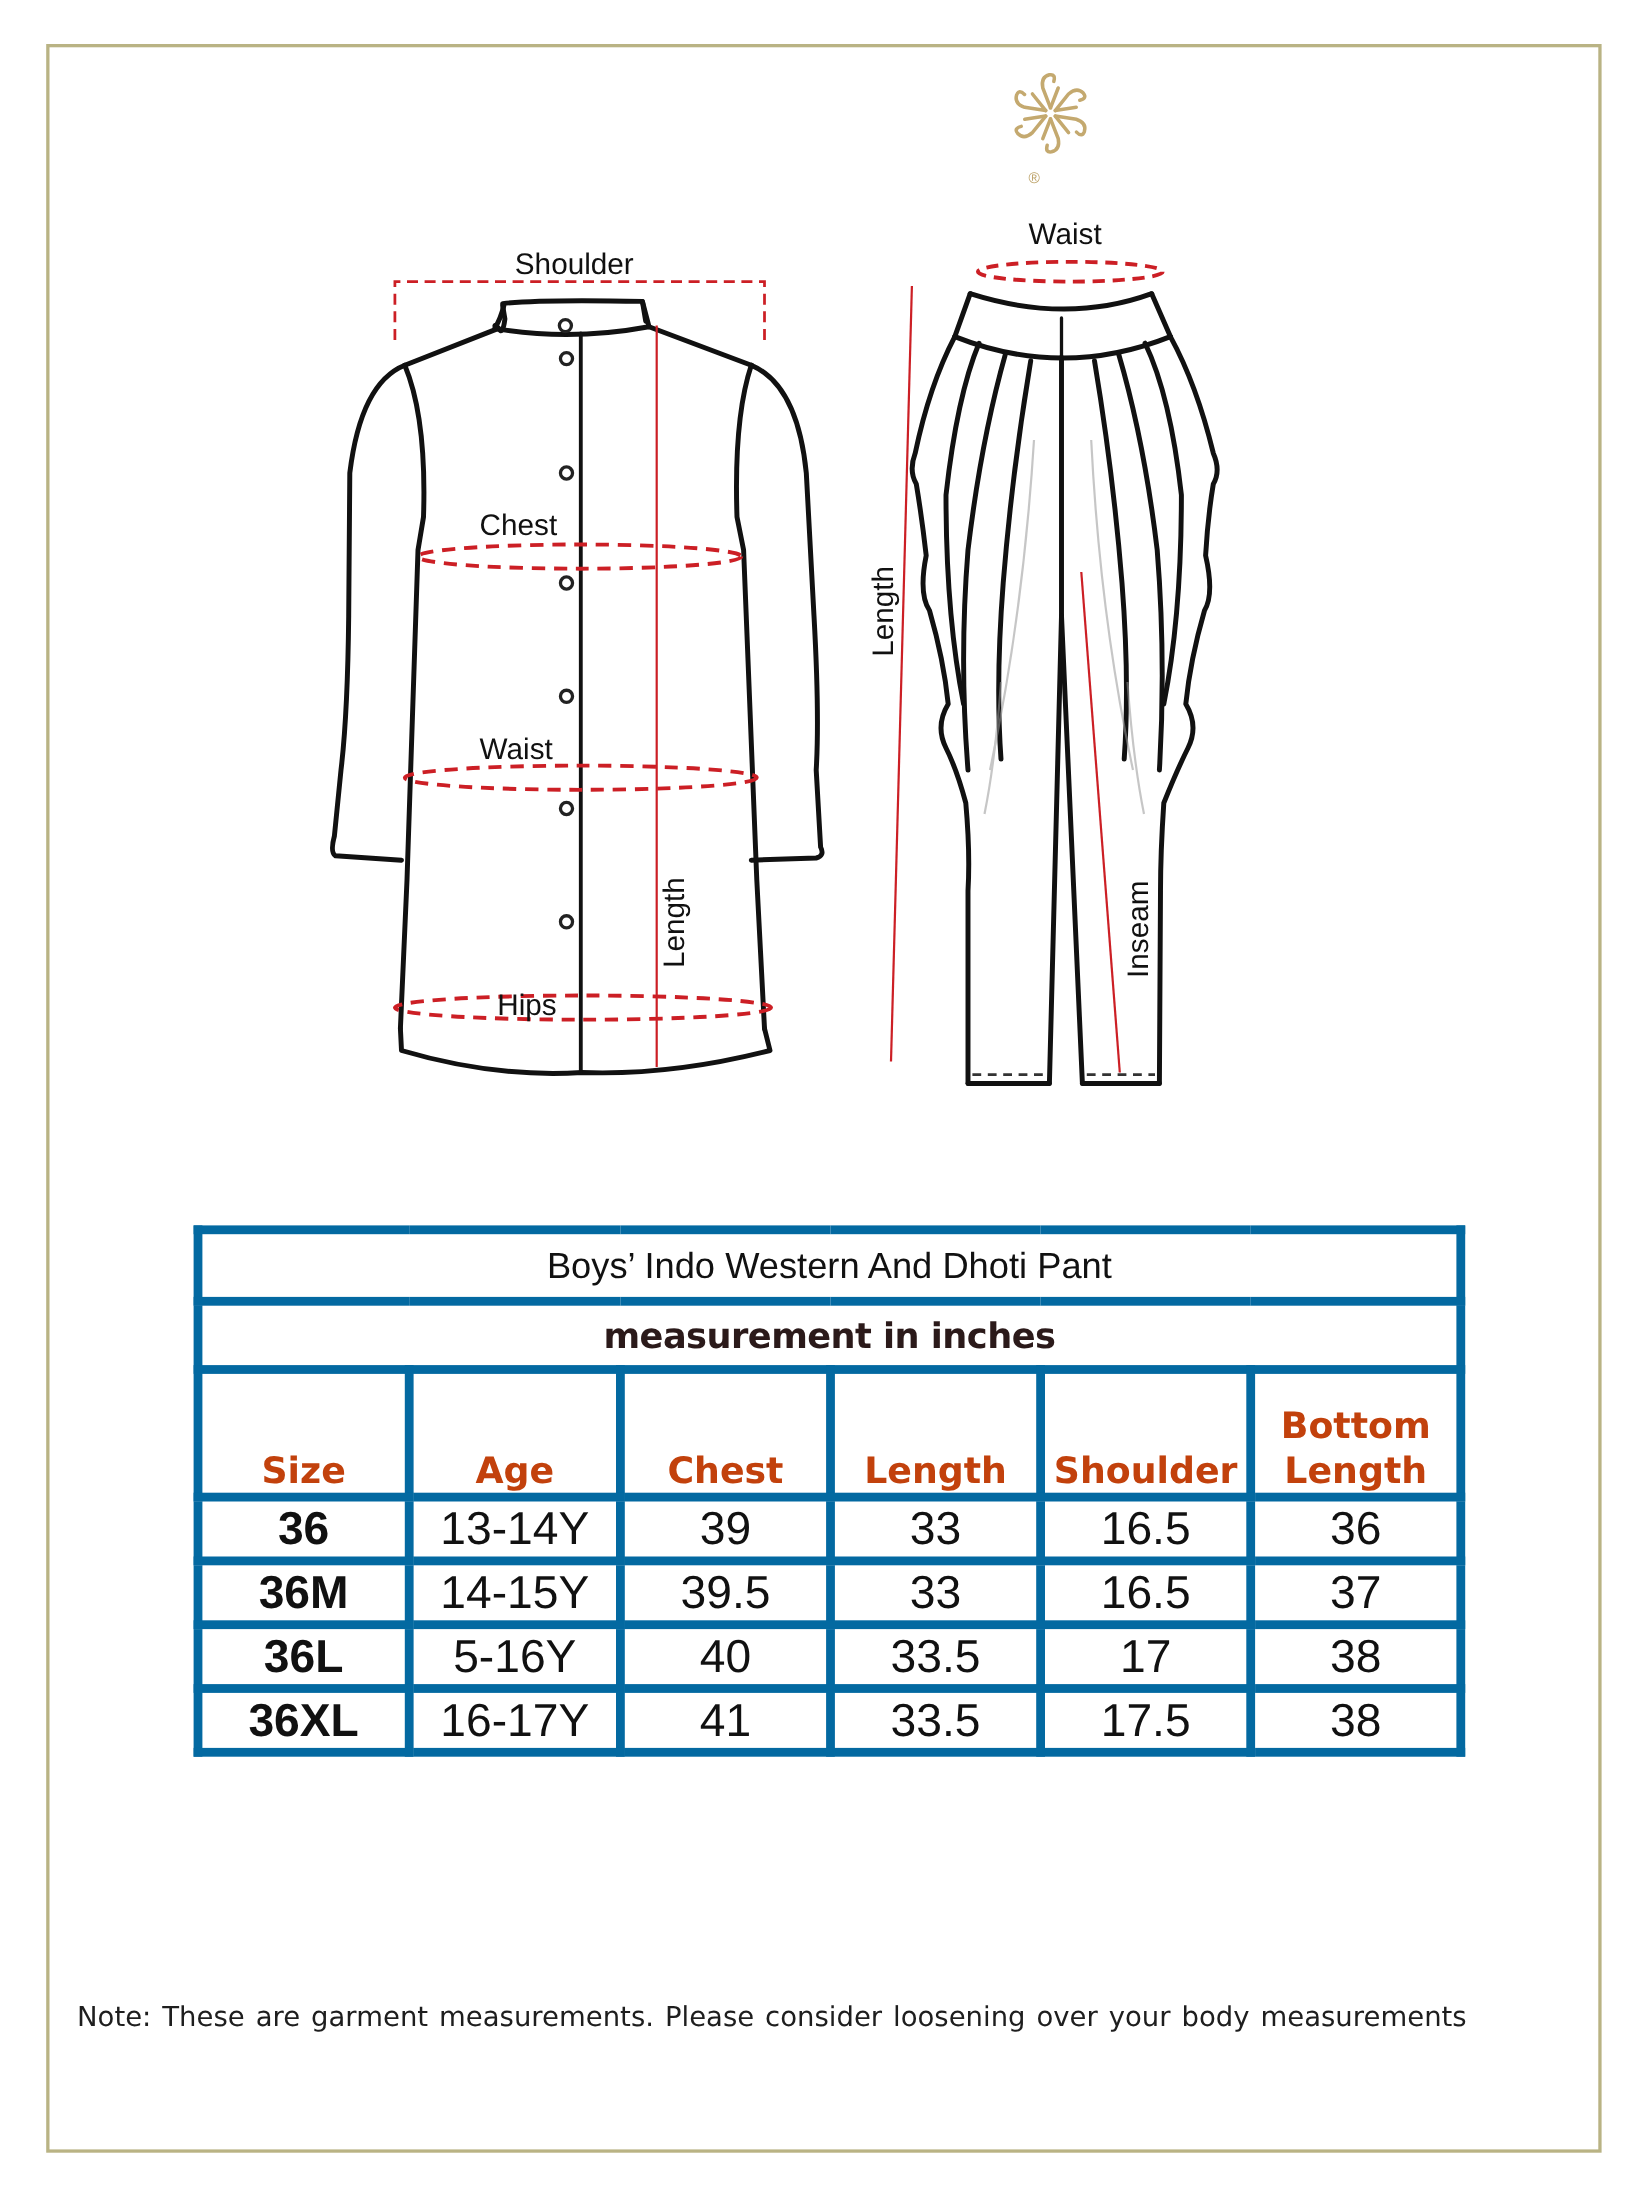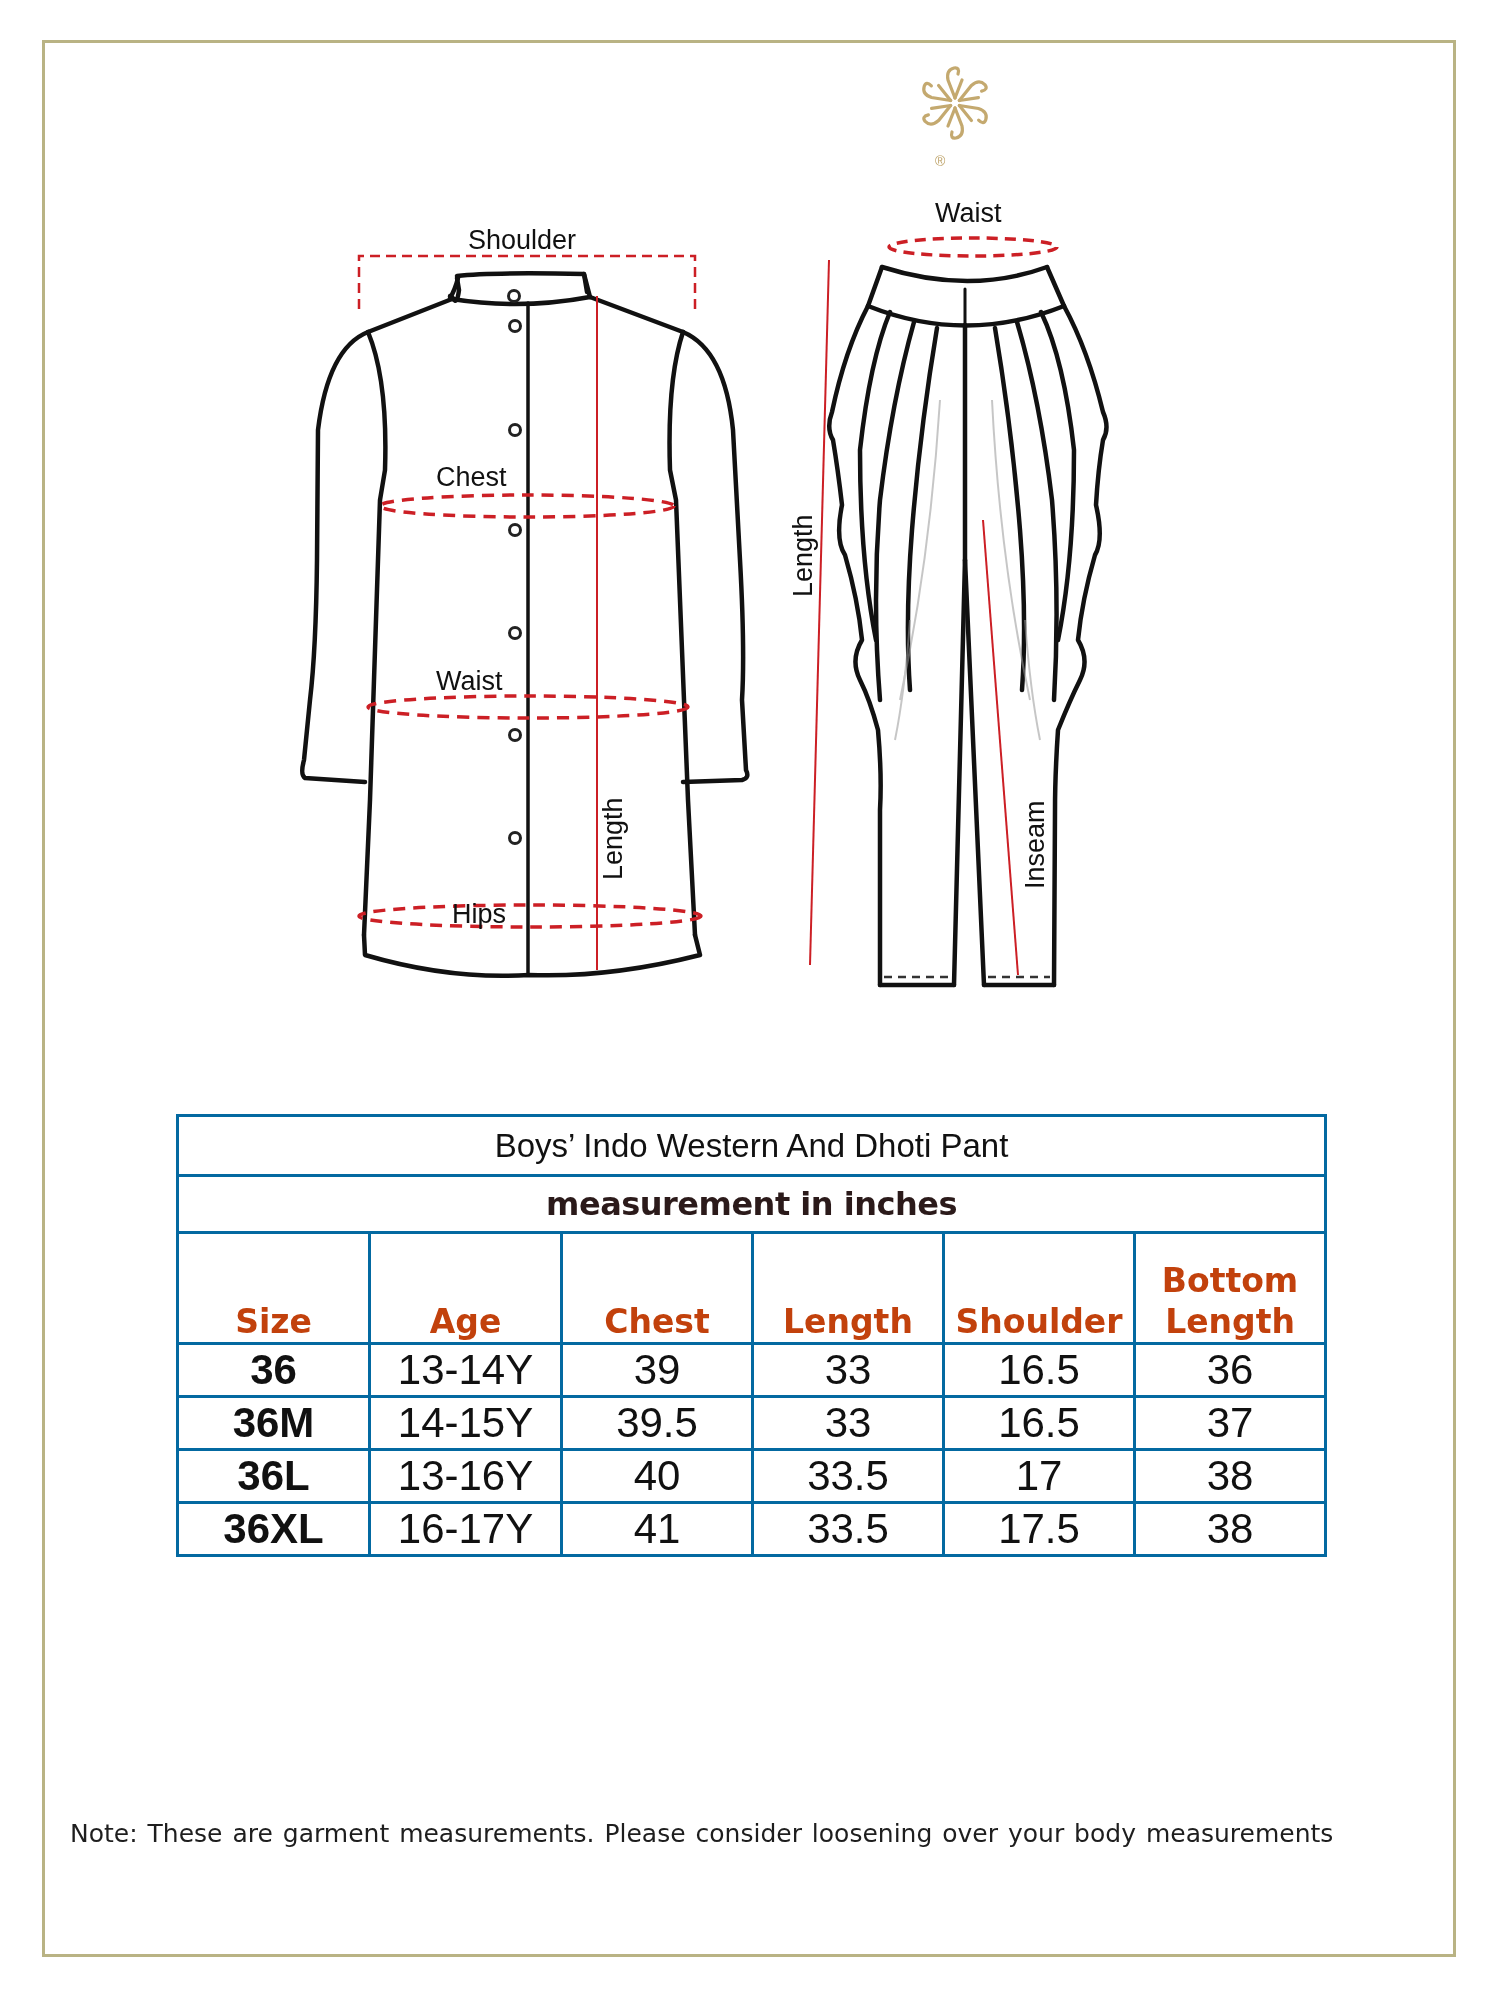--- a/index.html
+++ b/index.html
@@ -27,21 +27,21 @@
   .logo-mark { position: absolute; left: 420px; top: 0; width: 90px; height: 90px; }
   .diagram { position: absolute; left: 0; top: 0; width: 1500px; height: 1050px; }
   .dlabel {
     position: absolute; font-family: "Liberation Sans", sans-serif;
     font-size: 27px; color: #111; white-space: nowrap;
   }
   .vlabel { transform-origin: left top; transform: rotate(-90deg); }
 
   .table-wrap { position: absolute; left: 176px; top: 1114px; width: 1148px; }
   table.size { border-collapse: collapse; width: 1148px; table-layout: fixed; }
-  table.size td, table.size th { border: 3px solid #0369a1; padding: 0; text-align: center; }
+  table.size td, table.size th { border: 8px solid #0369a1; padding: 0; text-align: center; }
   .t-title {
     height: 57px; font-size: 33px; font-family: "Liberation Sans", sans-serif;
     font-weight: normal; color: #111;
   }
   .t-sub {
     height: 54px; font-size: 32px; font-family: "DejaVu Sans", sans-serif;
     font-weight: bold; color: #2b1a1a; letter-spacing: -0.5px;
   }
   .t-head th {
     height: 108px; vertical-align: bottom; padding-bottom: 2px;
@@ -219,21 +219,21 @@
     <tr class="t-row">
       <td class="sizecell">36M</td>
       <td>14-15Y</td>
       <td>39.5</td>
       <td>33</td>
       <td>16.5</td>
       <td>37</td>
     </tr>
     <tr class="t-row">
       <td class="sizecell">36L</td>
-      <td>13-16Y</td>
+      <td>5-16Y</td>
       <td>40</td>
       <td>33.5</td>
       <td>17</td>
       <td>38</td>
     </tr>
     <tr class="t-row">
       <td class="sizecell">36XL</td>
       <td>16-17Y</td>
       <td>41</td>
       <td>33.5</td>

